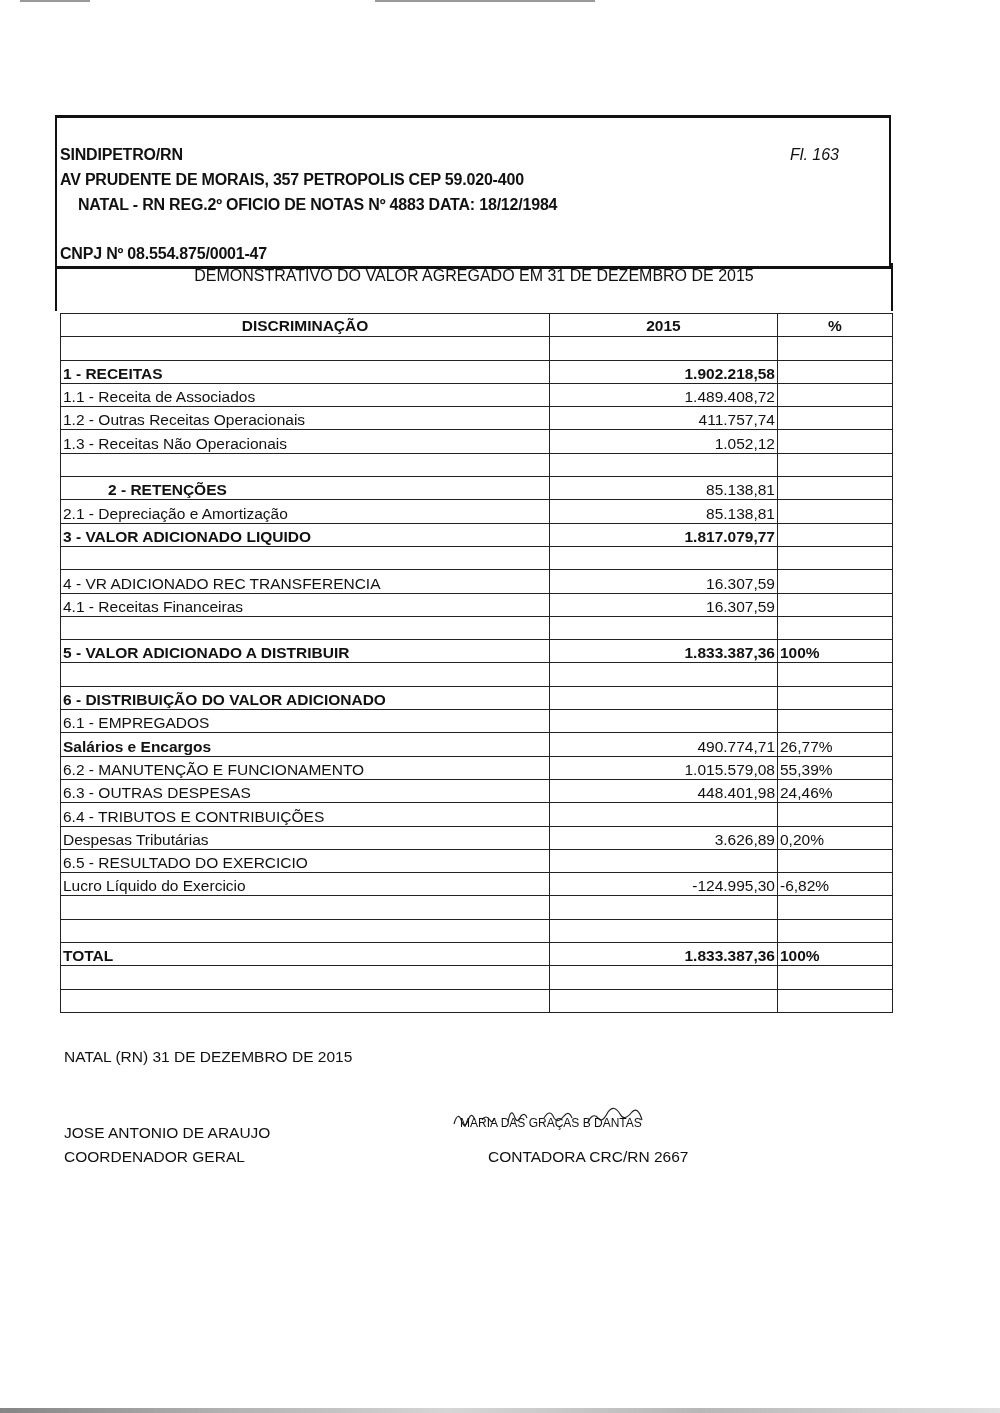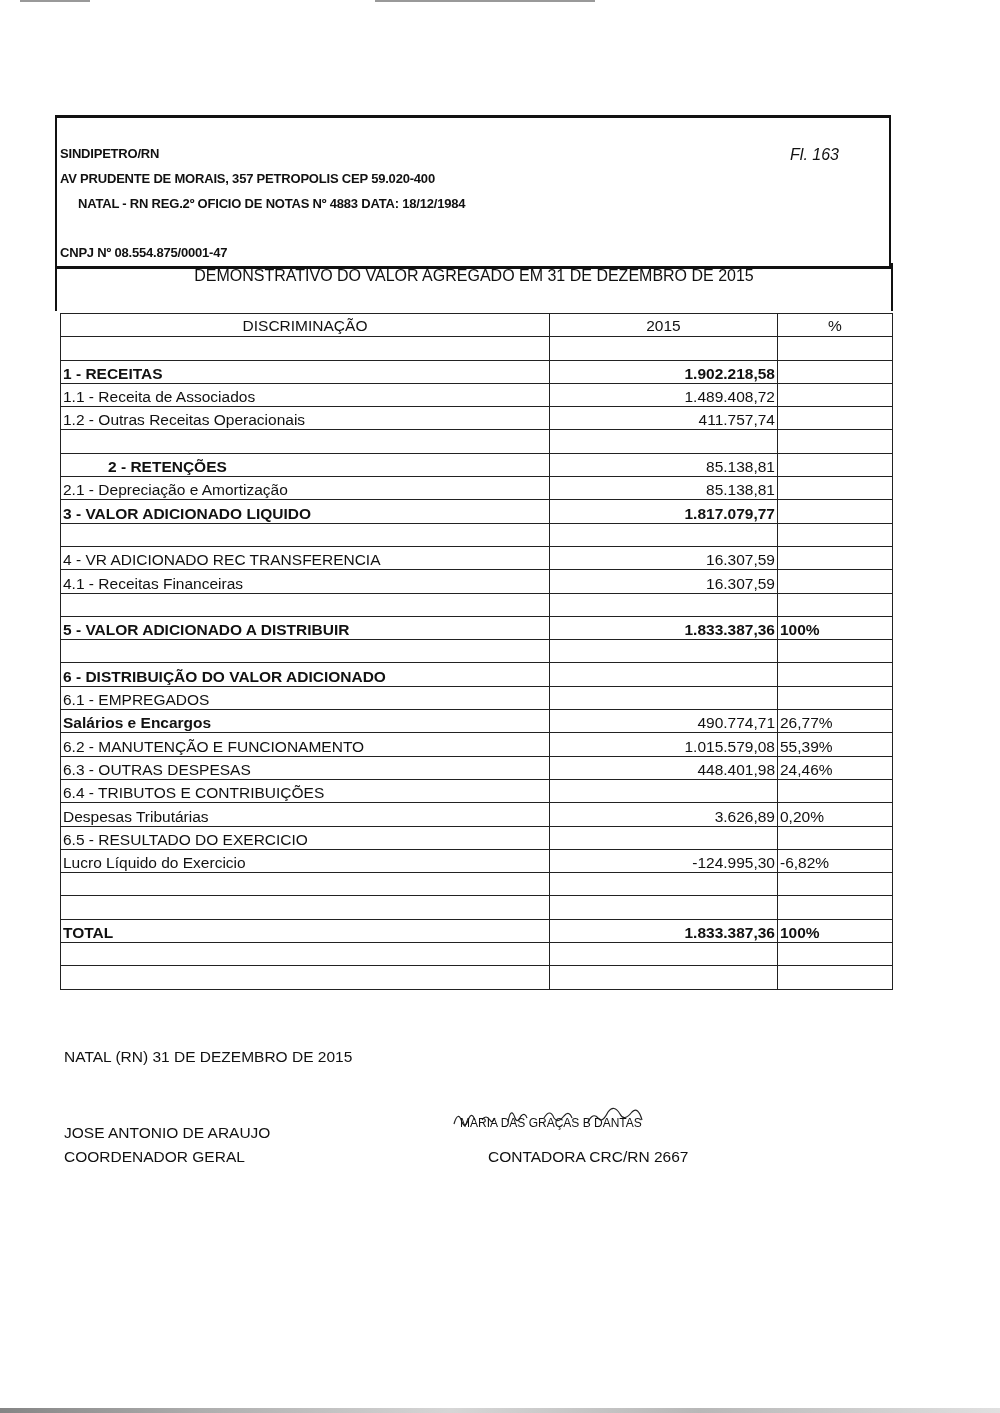--- a/index.html
+++ b/index.html
@@ -8,38 +8,38 @@
     font-family: "Liberation Sans", "DejaVu Sans", sans-serif; color: #111;
   }
   .scan-top { position: absolute; top: 0; height: 2px; background: #999; }
   .scan-bottom { position: absolute; bottom: 0; left: 0; width: 1000px; height: 5px;
     background: linear-gradient(to right, #333 0%, #777 20%, #bbb 45%, #888 70%, #ccc 100%); opacity: .6; }
 
   .header-box {
     position: absolute; left: 55px; top: 115px; width: 832px; height: 148px;
     border: 2px solid #111; border-bottom: 3px solid #111; border-top: 3px solid #111;
   }
-  .hdr-line { position: absolute; left: 3px; font-size: 13px; font-weight: bold; letter-spacing: -0.2px; }
+  .hdr-line { position: absolute; left: 3px; font-size: 16px; font-weight: bold; letter-spacing: -0.2px; }
   .fl { position: absolute; right: 50px; top: 28px; font-size: 16px; font-style: italic; }
 
   .title-box {
     position: absolute; left: 55px; top: 263px; width: 834px; height: 48px;
     border-left: 2px solid #111; border-right: 2px solid #111;
   }
   .title-text { position: absolute; left: 0; right: 0; top: 4px; text-align: center; font-size: 16px; font-weight: normal; }
 
   table.dva {
     position: absolute; left: 60px; top: 313px; border-collapse: collapse; table-layout: fixed;
     width: 832px;
   }
   table.dva td, table.dva th {
     border: 1.5px solid #222; height: 22.3px; padding: 0 2px; font-size: 15.5px; white-space: nowrap; overflow: hidden;
     vertical-align: bottom; line-height: 19px;
   }
-  table.dva th { font-weight: normal; text-align: center; vertical-align: middle; }
+  table.dva th { font-weight: bold; text-align: center; vertical-align: middle; }
   td.num { text-align: right; }
   td.pct { text-align: left; }
   tr.bold td { font-weight: bold; }
   td.indent { padding-left: 44px; }
   col.c1 { width: 489px; } col.c2 { width: 228px; } col.c3 { width: 115px; }
 
   .footer-date { position: absolute; left: 64px; top: 1048px; font-size: 15.5px; }
   .sig-left-name { position: absolute; left: 64px; top: 1124px; font-size: 15.5px; }
   .sig-left-role { position: absolute; left: 64px; top: 1148px; font-size: 15.5px; }
   .sig-right-name { position: absolute; left: 452px; top: 1116px; font-size: 12px; margin-left: 8px; }
@@ -92,20 +92,25 @@
         <td>1.1 - Receita de Associados</td>
         <td class="num">1.489.408,72</td>
         <td class="pct"></td>
       </tr>
       <tr>
         <td>1.2 - Outras Receitas Operacionais</td>
         <td class="num">411.757,74</td>
         <td class="pct"></td>
       </tr>
       <tr>
+        <td>1.3 - Receitas Não Operacionais</td>
+        <td class="num">1.052,12</td>
+        <td class="pct"></td>
+      </tr>
+      <tr>
         <td></td>
         <td class="num"></td>
         <td class="pct"></td>
       </tr>
       <tr>
         <td style="font-weight: bold; padding-left: 47px;">2 - RETENÇÕES</td>
         <td class="num">85.138,81</td>
         <td class="pct"></td>
       </tr>
       <tr>

